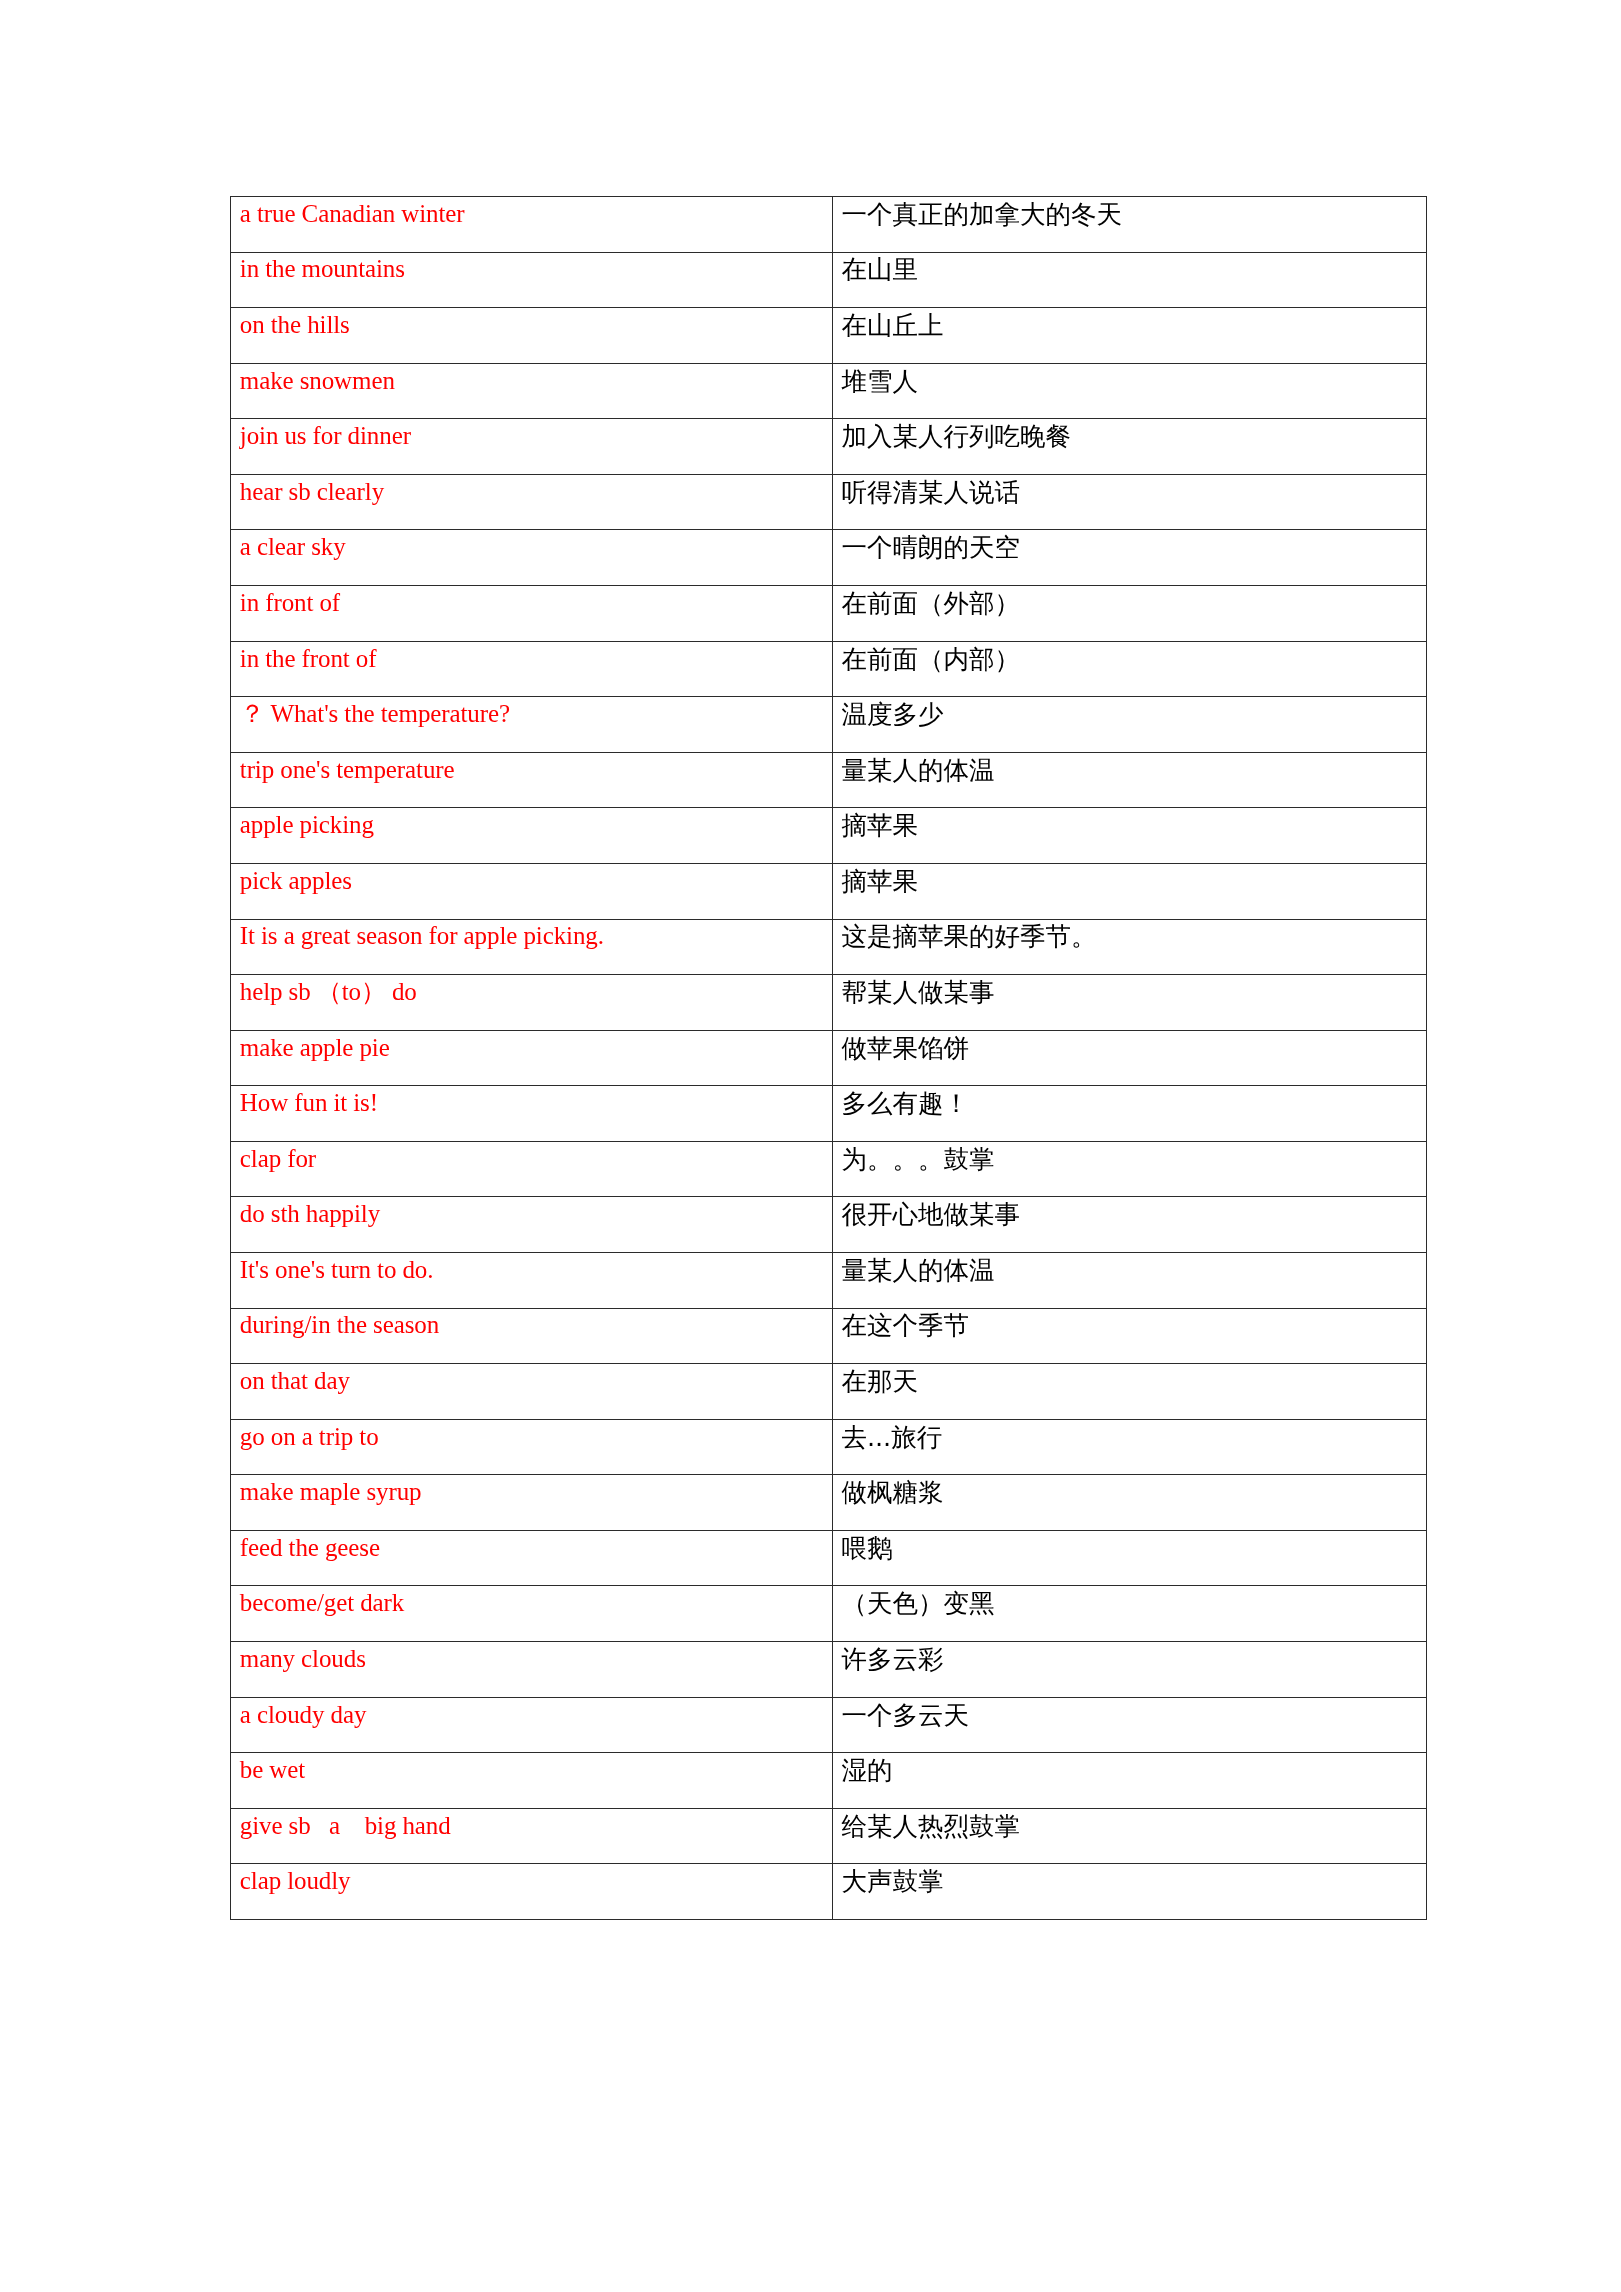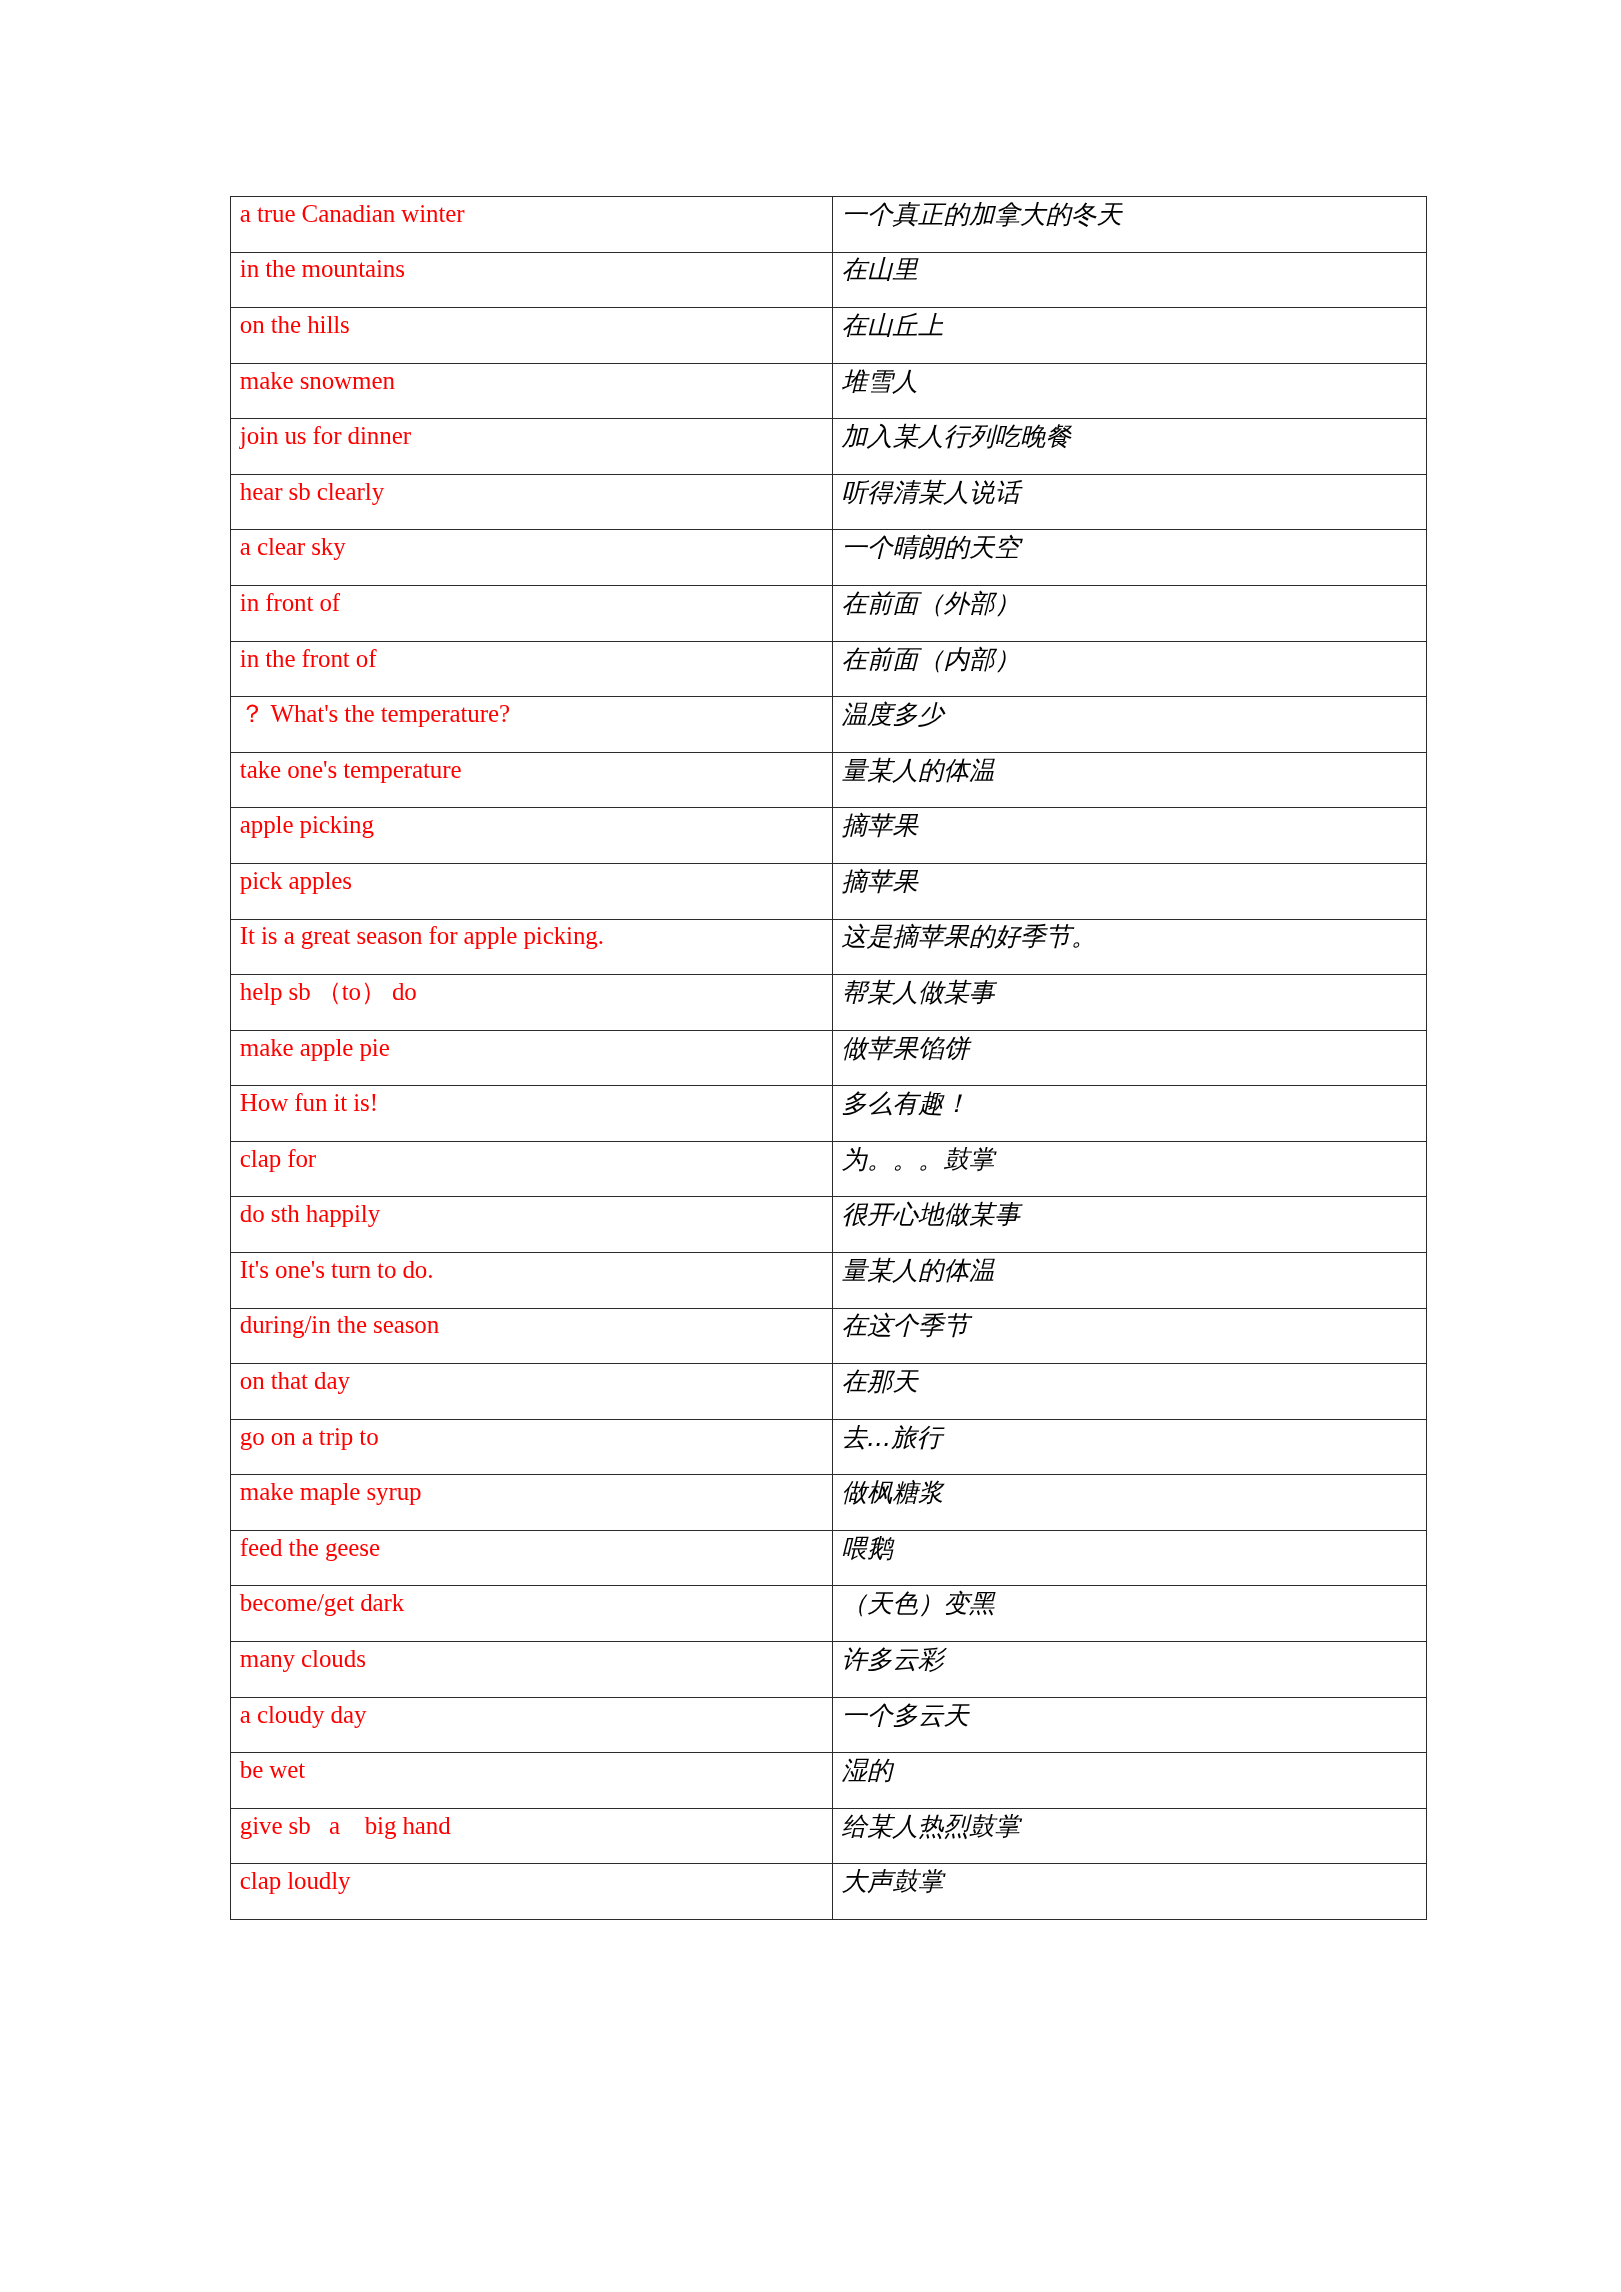--- a/index.html
+++ b/index.html
@@ -45,21 +45,20 @@
     white-space: pre;
     letter-spacing: -0.1px;
     margin-top: 43px;
   }
   td.zh-cell {
     width: 576px;
     color: #000000;
     font-size: 25.5px;
     font-family: "DejaVu Sans", "Liberation Sans", sans-serif;
     white-space: pre;
-    font-style: italic;
   }
 </style>
 </head>
 <body>
 
 <div class="page">
   <table class="vocab-table">
     <tbody>
         <tr>
           <td class="en-cell">a true Canadian winter</td>
@@ -95,21 +94,21 @@
         </tr>
         <tr>
           <td class="en-cell">in the front of</td>
           <td class="zh-cell">在前面（内部）</td>
         </tr>
         <tr>
           <td class="en-cell">？ What's the temperature?</td>
           <td class="zh-cell">温度多少</td>
         </tr>
         <tr>
-          <td class="en-cell">take one's temperature</td>
+          <td class="en-cell">trip one's temperature</td>
           <td class="zh-cell">量某人的体温</td>
         </tr>
         <tr>
           <td class="en-cell">apple picking</td>
           <td class="zh-cell">摘苹果</td>
         </tr>
         <tr>
           <td class="en-cell">pick apples</td>
           <td class="zh-cell">摘苹果</td>
         </tr>

